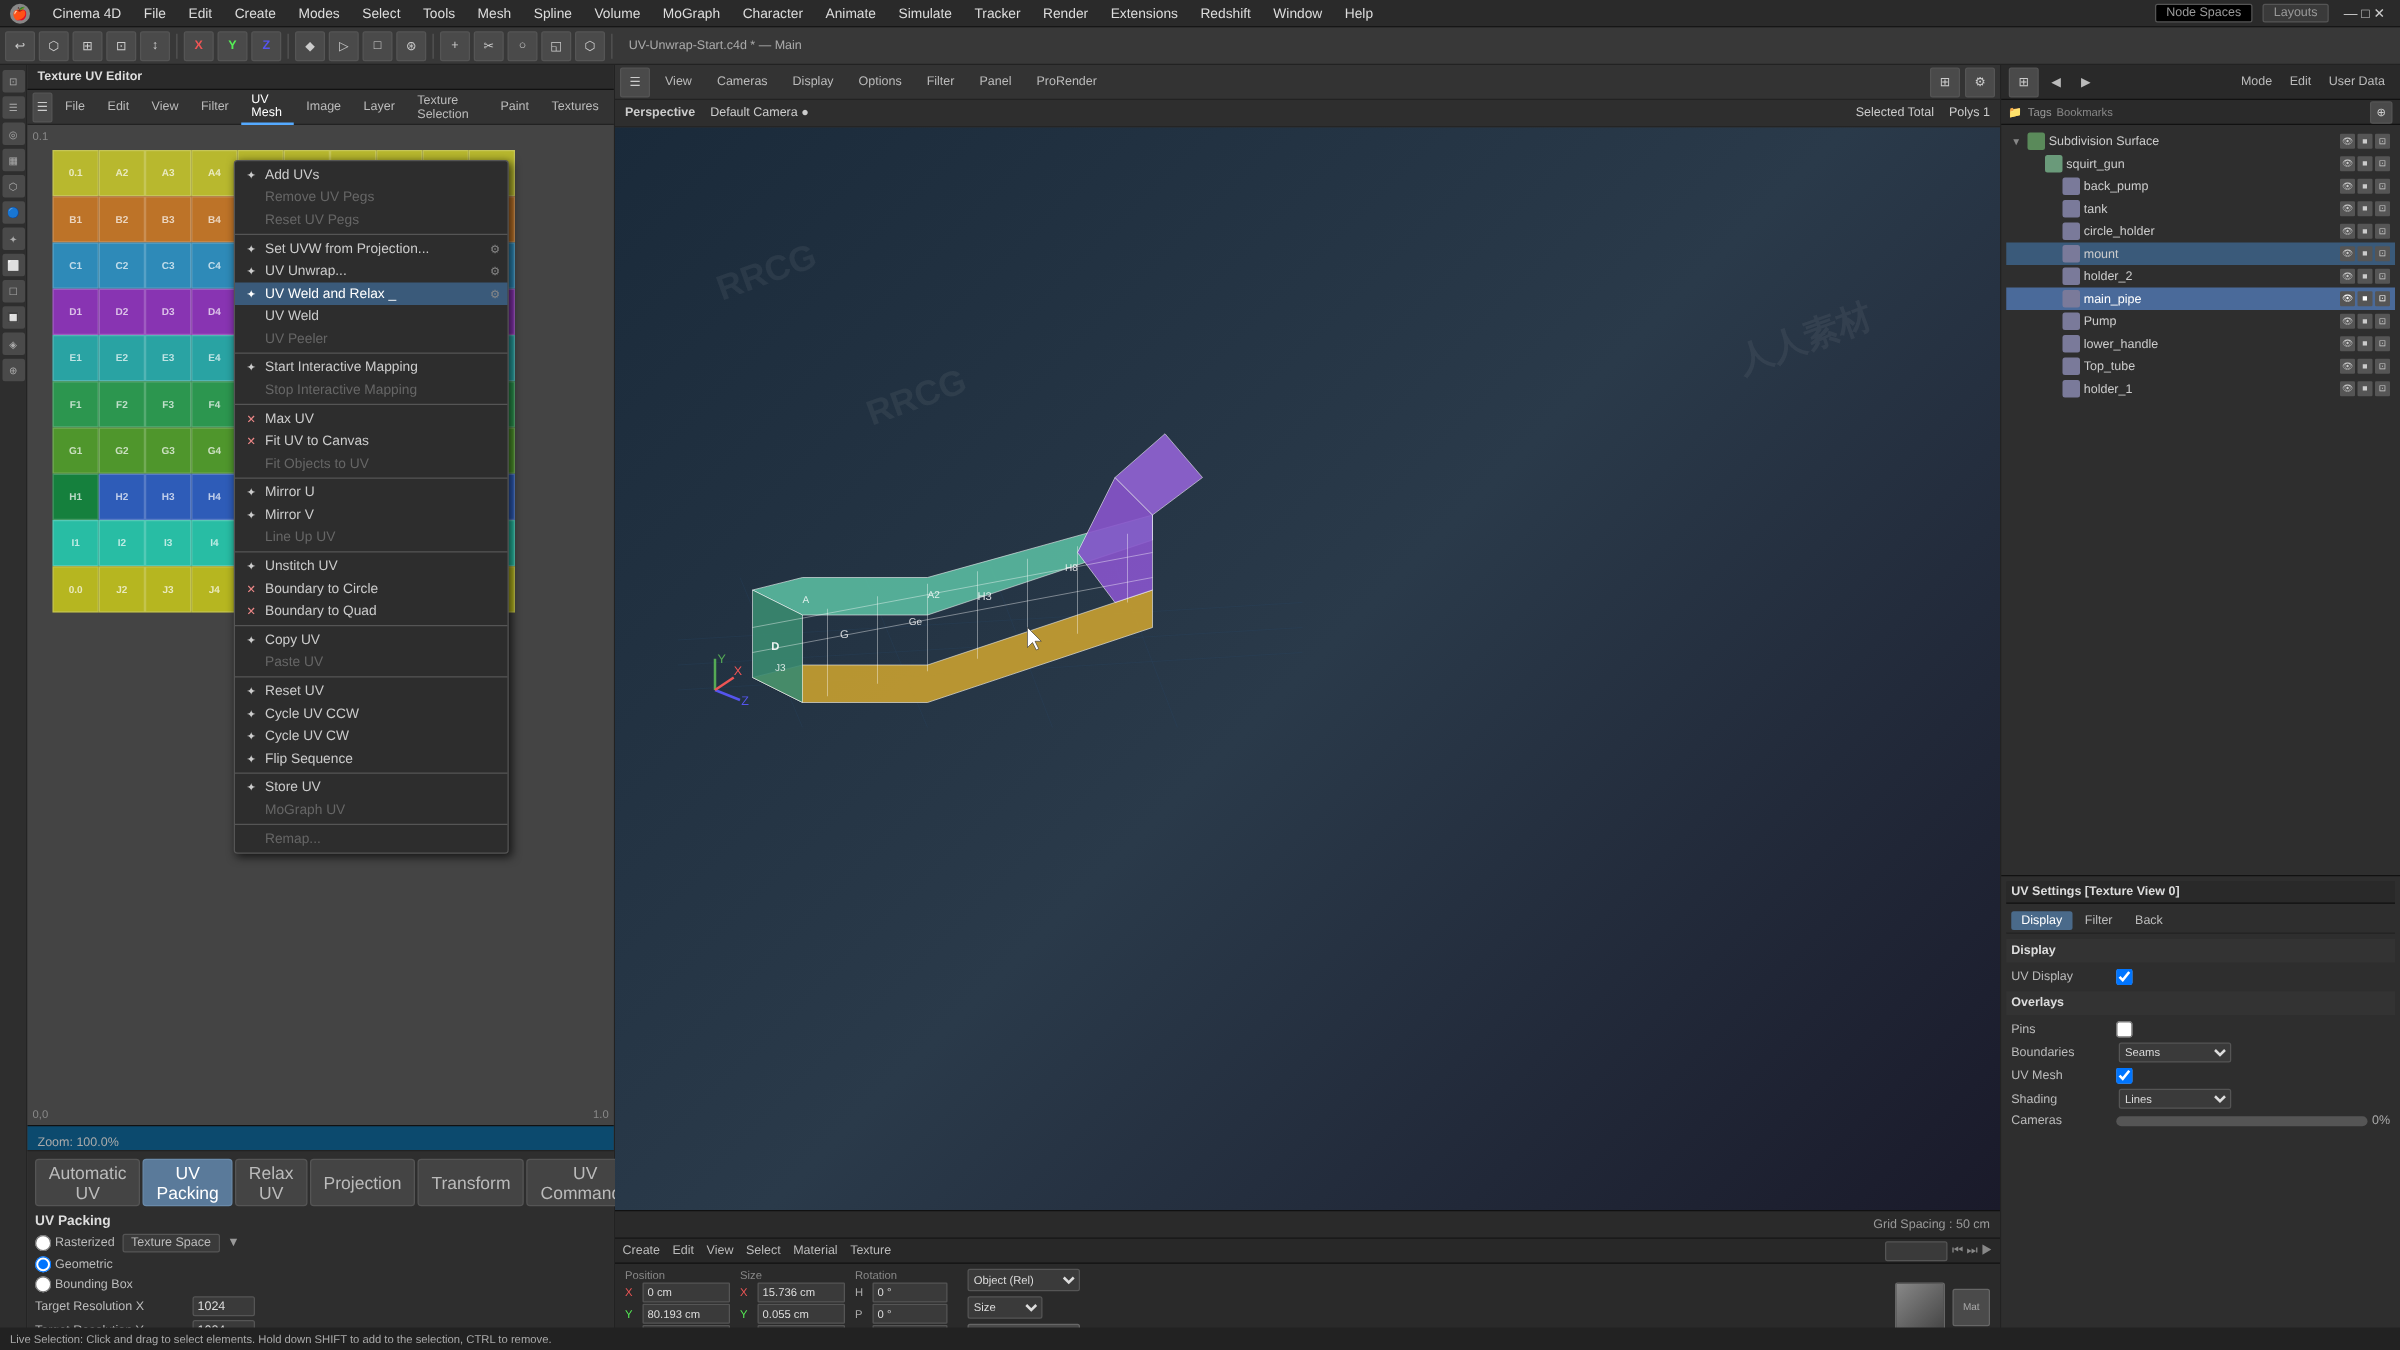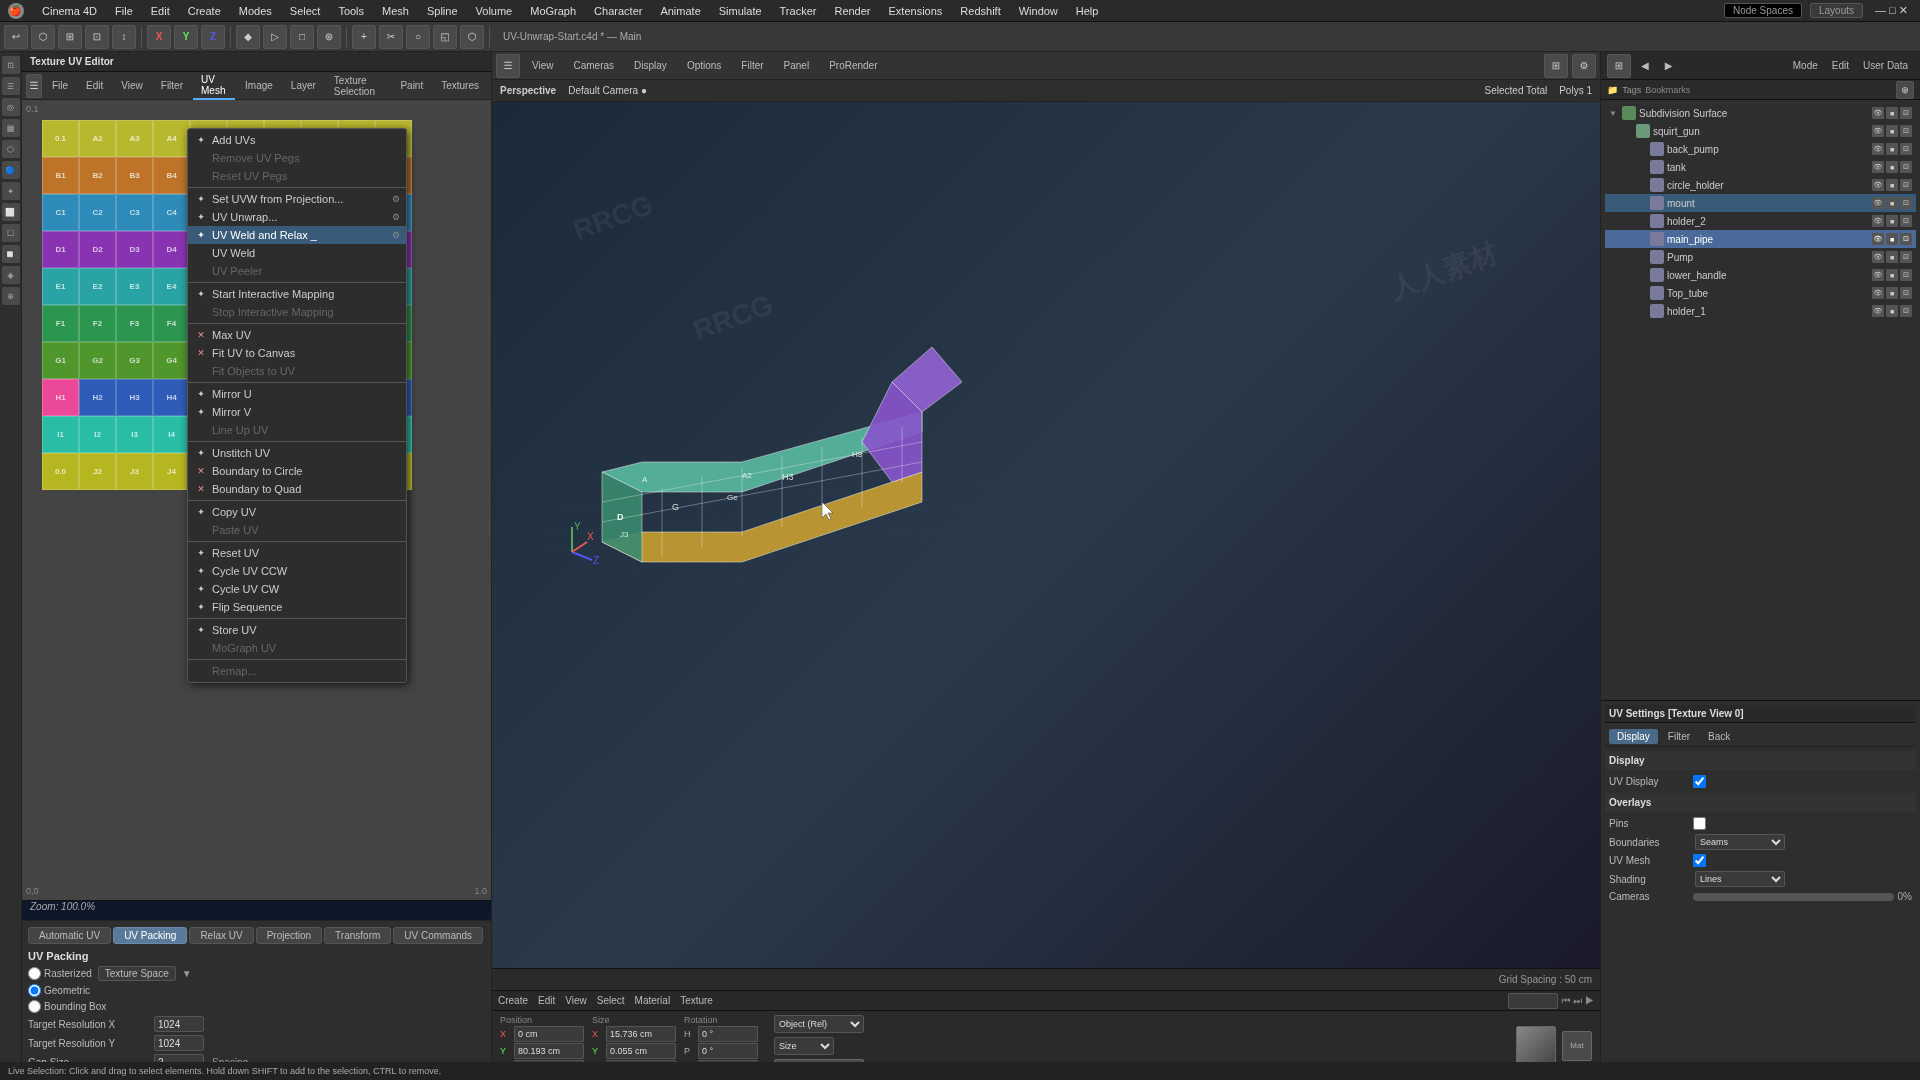--- a/index.html
+++ b/index.html
@@ -159,21 +159,21 @@
     .uv-tabs-row {
       display: flex;
       gap: 2px;
       margin-bottom: 6px;
     }
     .uv-tab-btn {
       padding: 2px 10px;
       background: #444;
       border: 1px solid #555;
       border-radius: 3px;
-      font-size: 10px;
+      font-size: 14px;
       color: #bbb;
       cursor: pointer;
     }
     .uv-tab-btn.active {
       background: #5a7a9a;
       color: #fff;
       border-color: #6a8aaa;
     }
 
     .uv-packing-title {
@@ -791,21 +791,21 @@
             <div class="uv-cell" style="background-color: rgb(79, 150, 44);">G3</div>
             <div class="uv-cell" style="background-color: rgb(79, 150, 44);">G4</div>
             <div class="uv-cell" style="background-color: rgb(79, 150, 44);">G5</div>
             <div class="uv-cell" style="background-color: rgb(79, 150, 44);">G6</div>
             <div class="uv-cell" style="background-color: rgb(79, 150, 44);">G7</div>
             <div class="uv-cell" style="background-color: rgb(79, 150, 44);">G8</div>
             <div class="uv-cell" style="background-color: rgb(79, 150, 44);">G9</div>
             <div class="uv-cell" style="background-color: rgb(79, 150, 44);">G10</div>
           </div>
           <div class="uv-grid-row row-h">
-            <div class="uv-cell" style="background-color: #ec4899;">H1</div>
+            <div class="uv-cell" style="background-color: #15803d;">H1</div>
             <div class="uv-cell" style="background-color: rgb(46, 92, 184);">H2</div>
             <div class="uv-cell" style="background-color: rgb(46, 92, 184);">H3</div>
             <div class="uv-cell" style="background-color: rgb(46, 92, 184);">H4</div>
             <div class="uv-cell" style="background-color: rgb(46, 92, 184);">H5</div>
             <div class="uv-cell" style="background-color: rgb(46, 92, 184);">H6</div>
             <div class="uv-cell" style="background-color: rgb(46, 92, 184);">H7</div>
             <div class="uv-cell" style="background-color: rgb(46, 92, 184);">H8</div>
             <div class="uv-cell" style="background-color: rgb(46, 92, 184);">H9</div>
             <div class="uv-cell" style="background-color: rgb(46, 92, 184);">H10</div>
           </div>
@@ -833,21 +833,21 @@
             <div class="uv-cell" style="background-color: rgb(182, 182, 32);">J9</div>
             <div class="uv-cell" style="background-color: rgb(182, 182, 32);">1.0</div>
           </div>
         </div>
 
       <div style="position:absolute; top:4px; left:4px; font-size:9px; color:#888;">0.1</div>
       <div style="position:absolute; bottom:4px; left:4px; font-size:9px; color:#888;">0,0</div>
       <div style="position:absolute; bottom:4px; right:4px; font-size:9px; color:#888;">1.0</div>
     </div>
 
-    <div style="height:20px; background:#0f172a; display:flex; align-items:flex-start; padding:0 8px; border-top:1px solid #111;font-style:italic;">
+    <div style="height:20px; background:#0c4a6e; display:flex; align-items:flex-end; padding:0 8px; border-top:1px solid #111;">
       <span style="font-size:10px; color:#aaa;">Zoom: 100.0%</span>
     </div>
 
     <div class="uv-bottom">
 
       <div class="uv-tabs-row">
         <button class="uv-tab-btn">Automatic UV</button>
         <button class="uv-tab-btn active">UV Packing</button>
         <button class="uv-tab-btn">Relax UV</button>
         <button class="uv-tab-btn">Projection</button>

